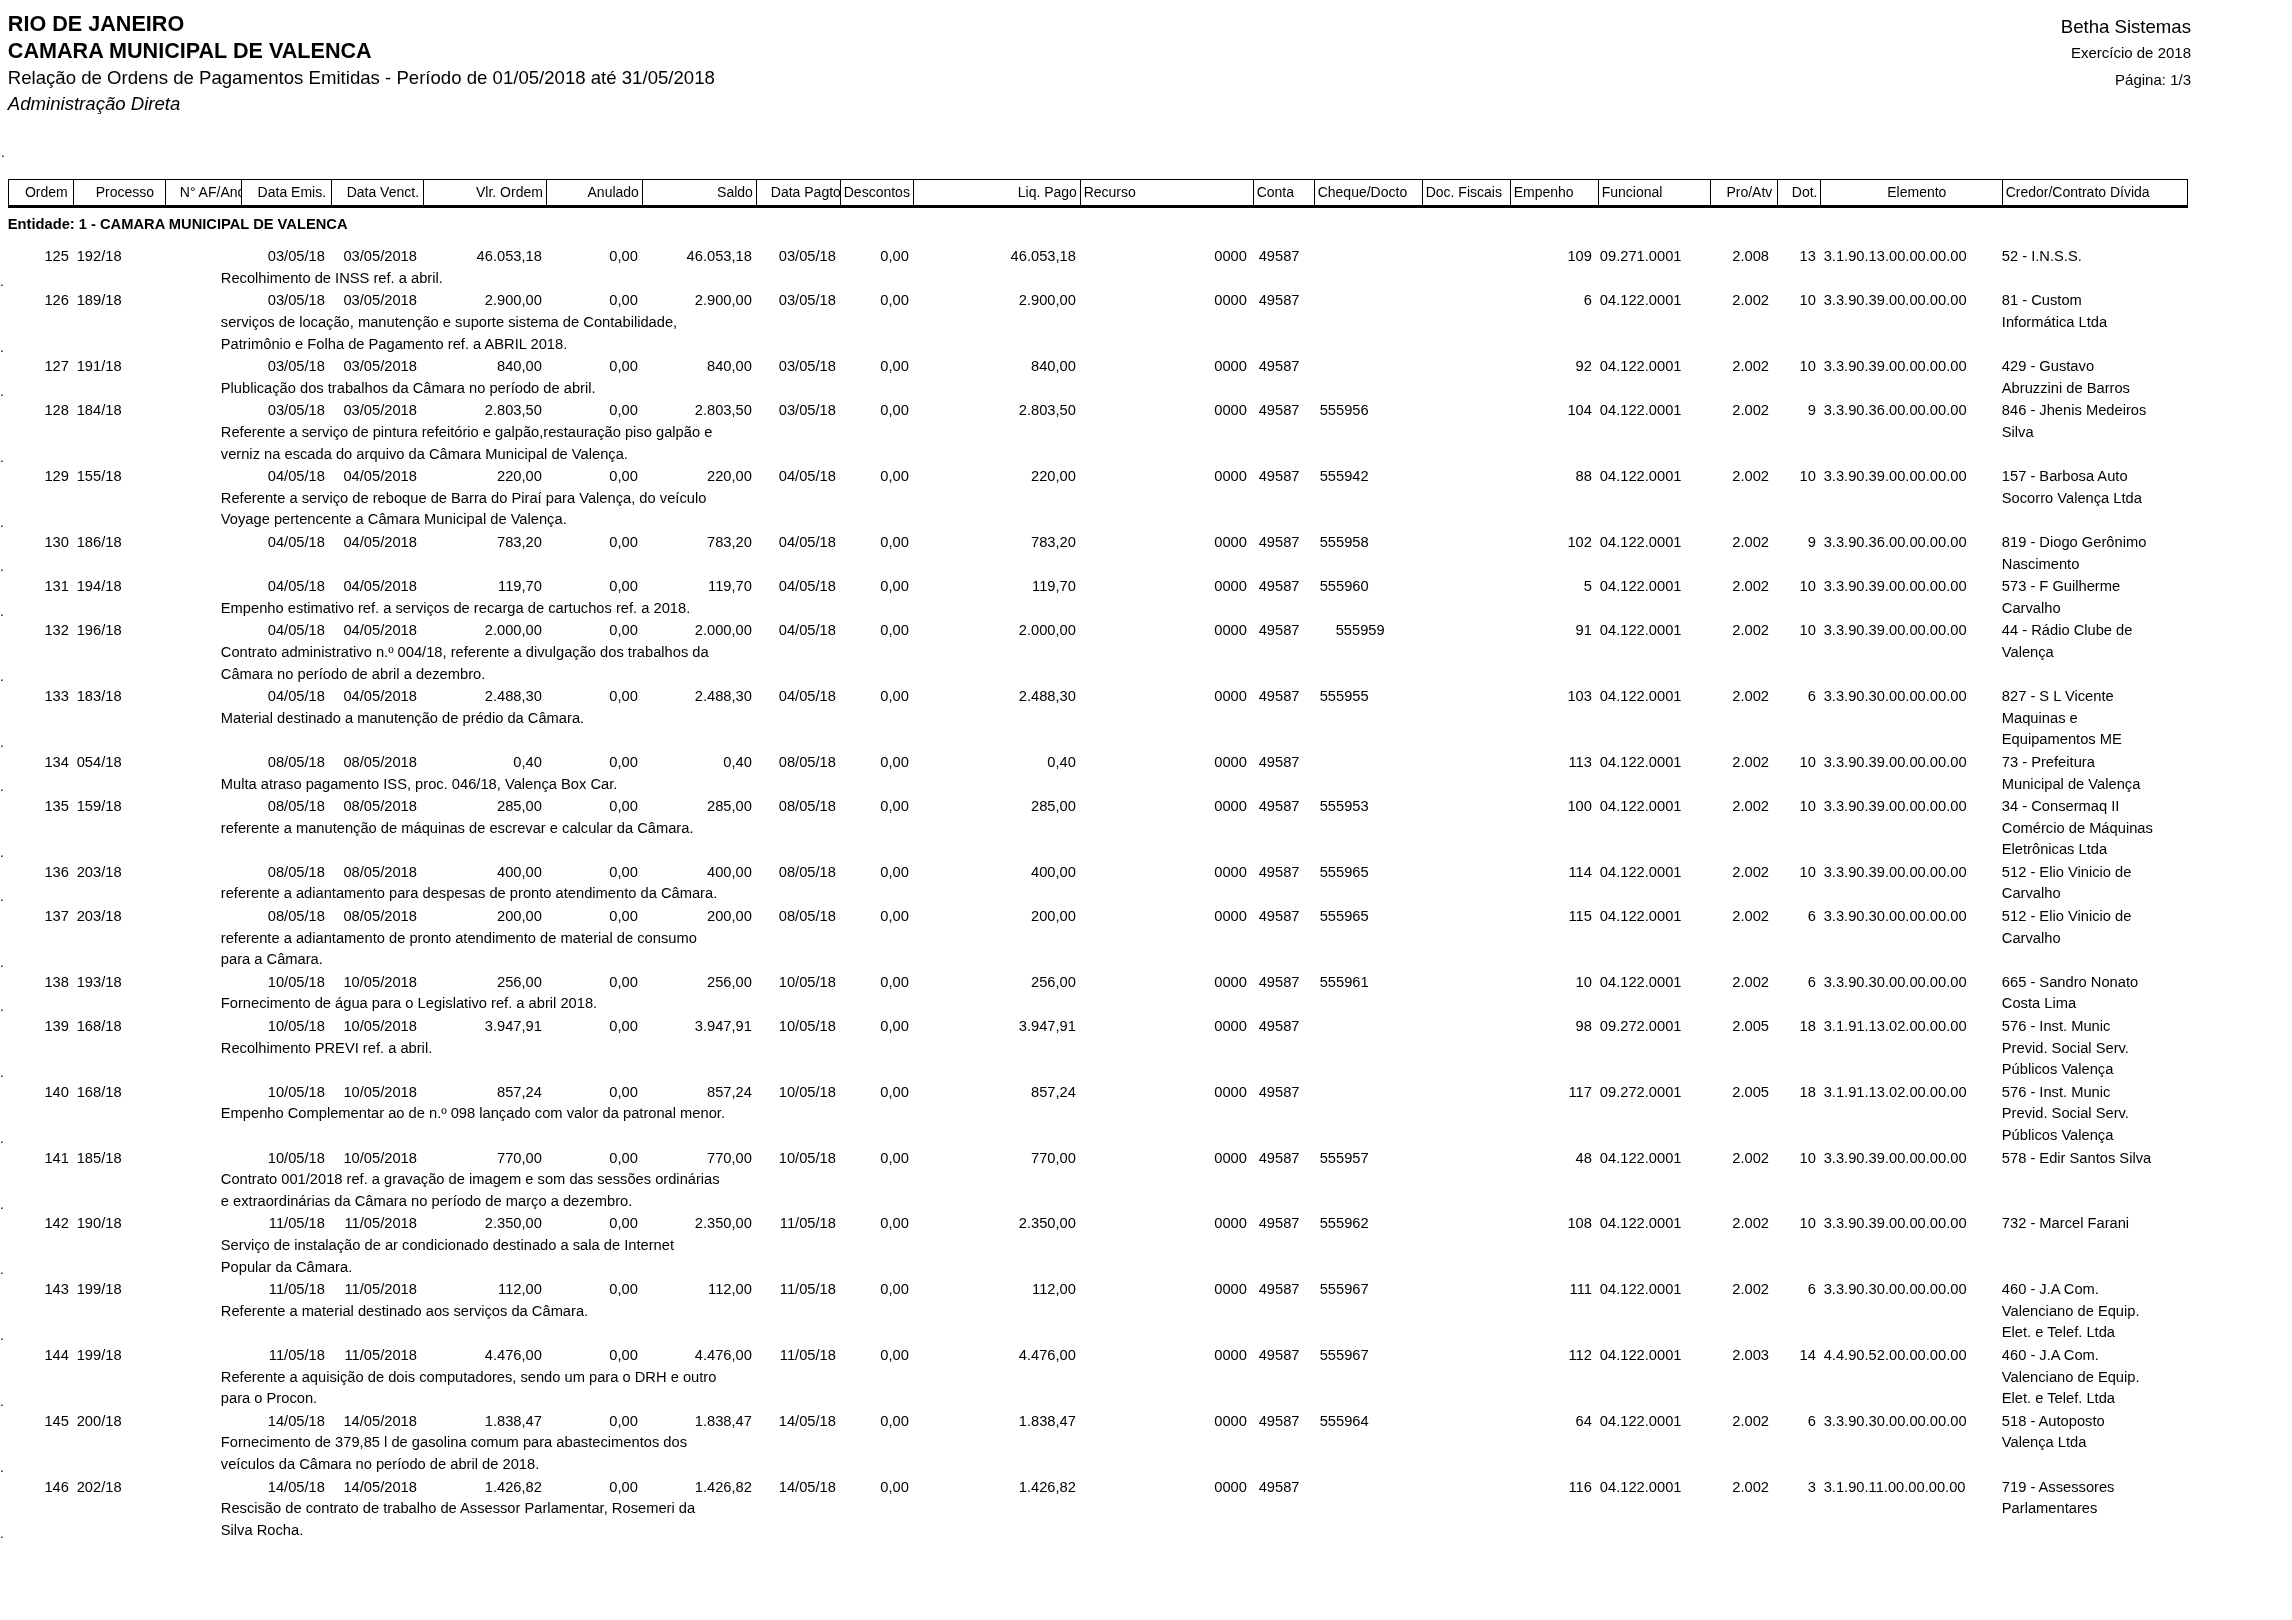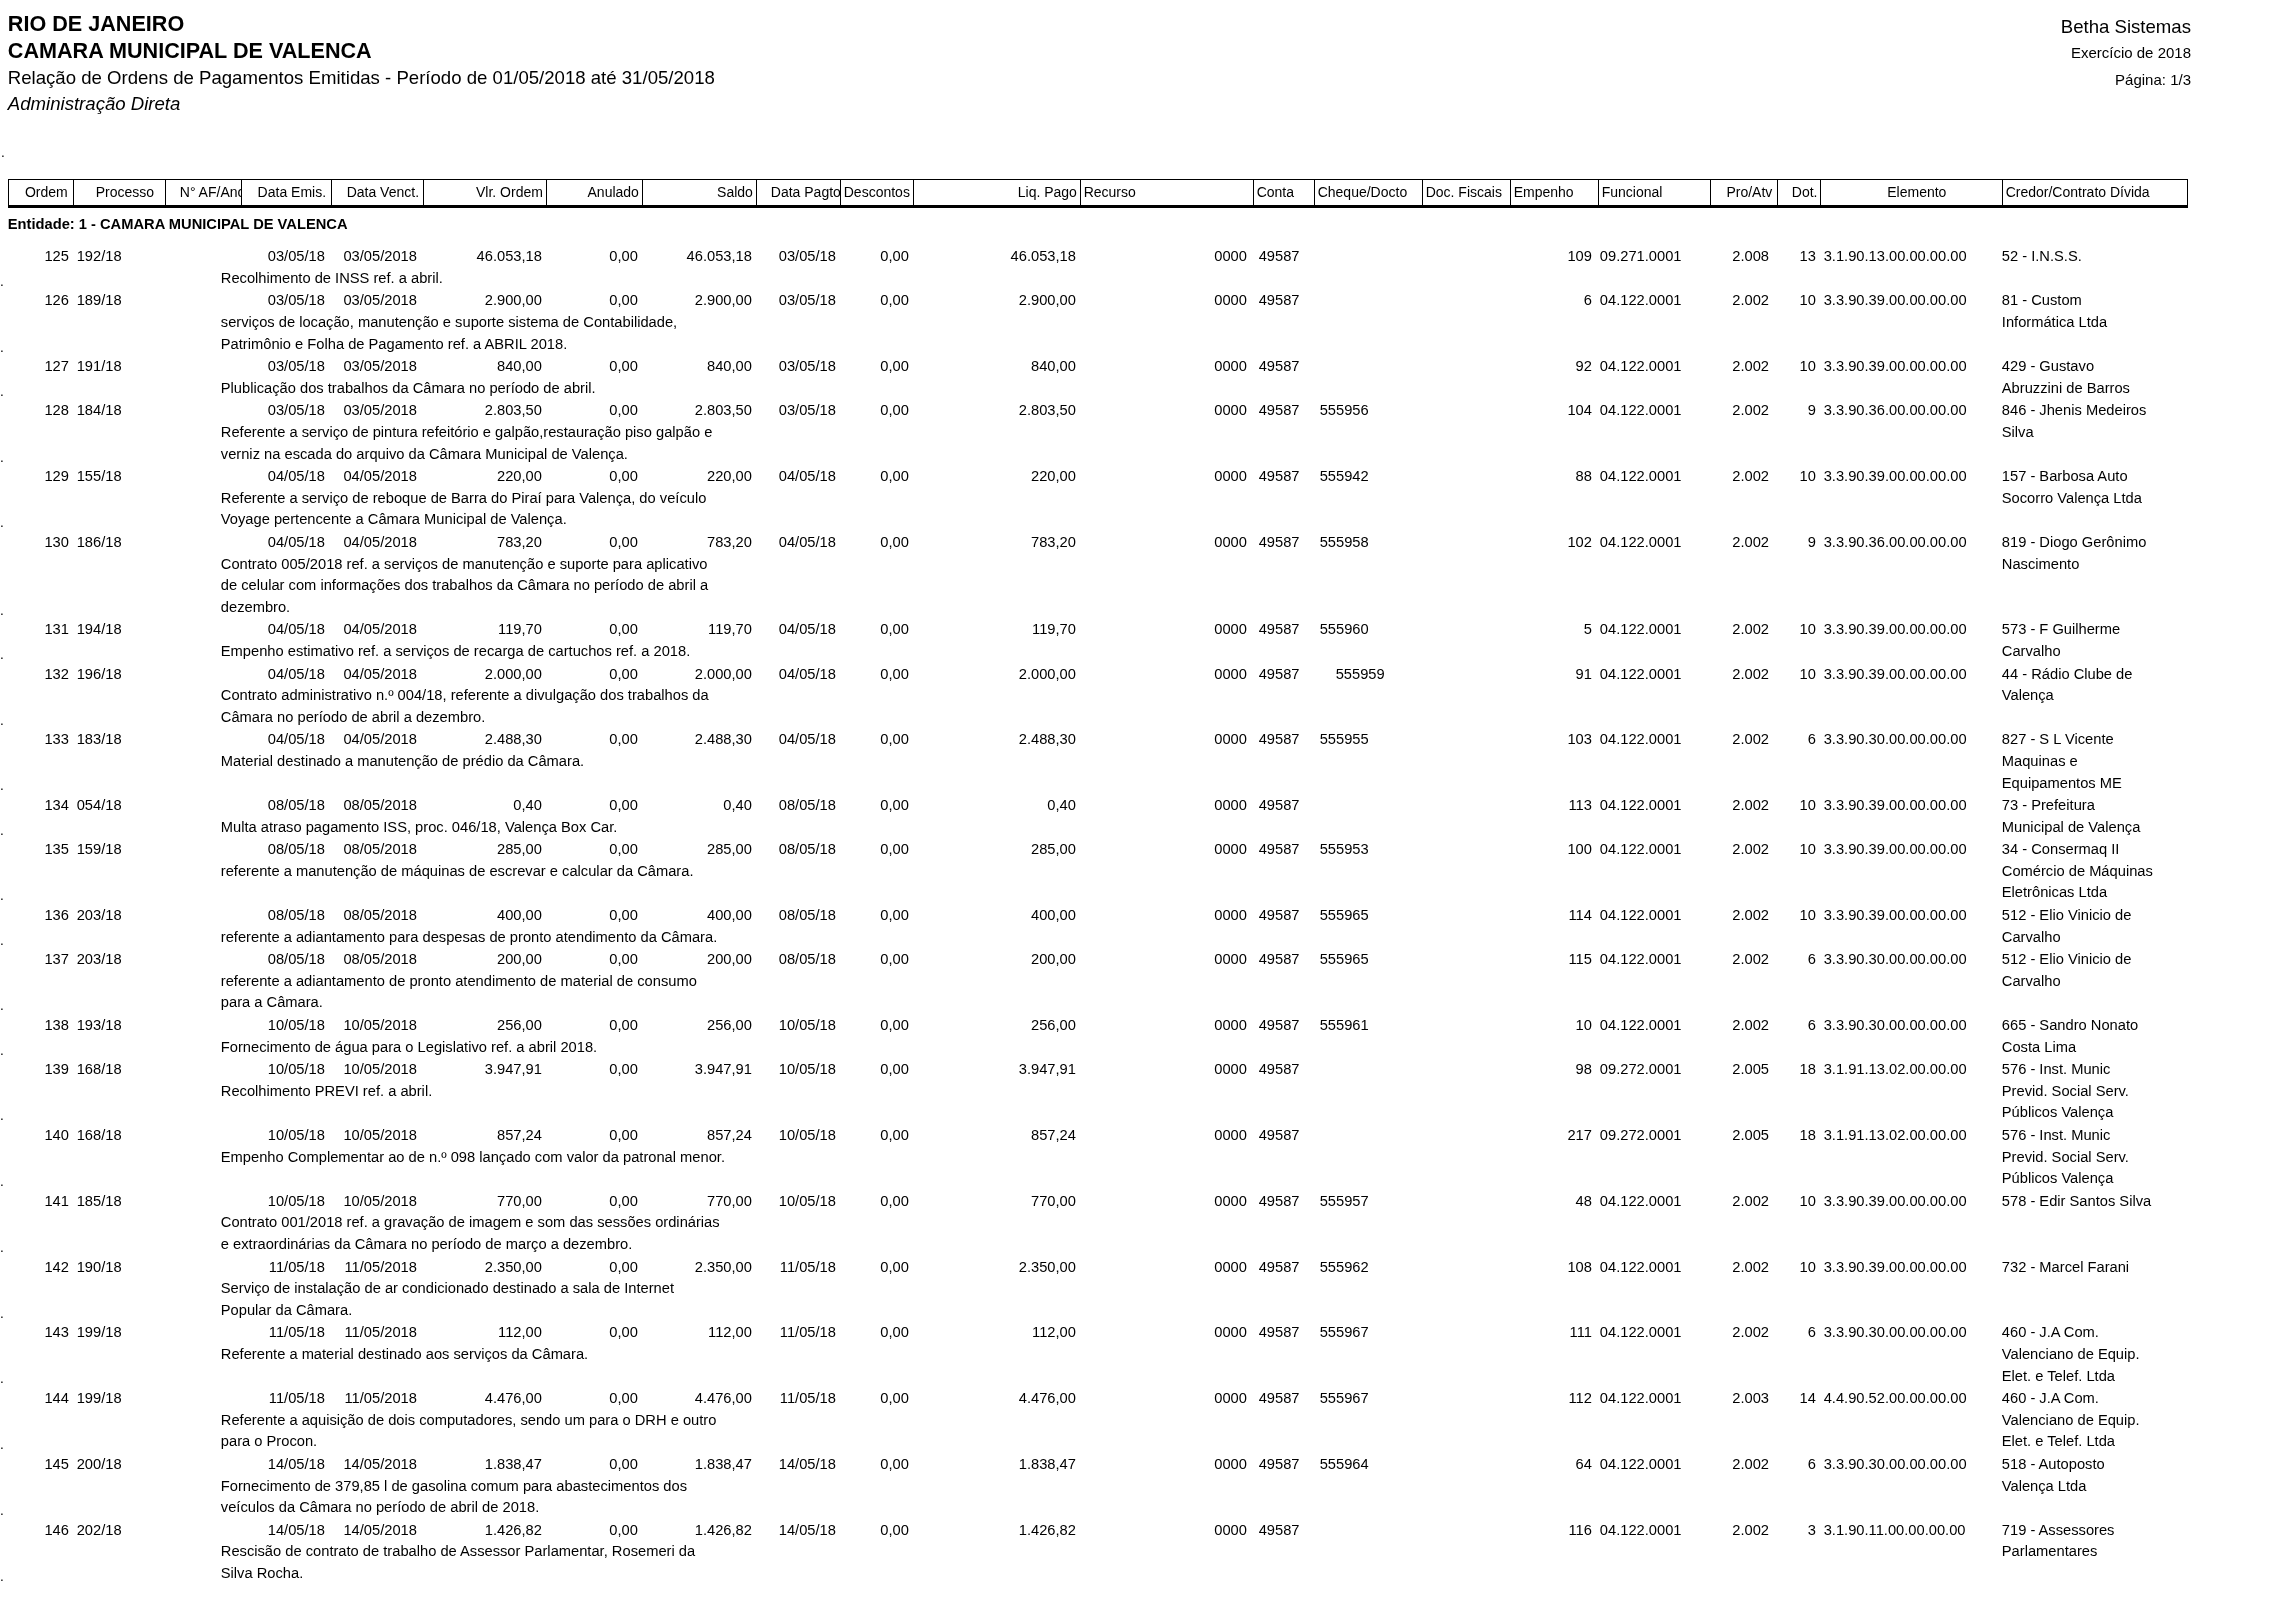--- a/index.html
+++ b/index.html
@@ -274,23 +274,20 @@
         <div class="cell al-l c-conta" style="grid-column: 13;">49587</div>
         <div class="cell al-l c-cheque" style="grid-column: 14;">555958</div>
         <div class="cell al-l" style="grid-column: 15;"></div>
         <div class="cell al-r c-empenho" style="grid-column: 16;">102</div>
         <div class="cell al-l c-funcional" style="grid-column: 17;">04.122.0001</div>
         <div class="cell al-r c-pro" style="grid-column: 18;">2.002</div>
         <div class="cell al-r c-dot" style="grid-column: 19;">9</div>
         <div class="cell al-l c-elemento" style="grid-column: 20;">3.3.90.36.00.00.00.00</div>
         <div class="credor">819 - Diogo Gerônimo
 Nascimento</div>
-        <div class="desc">Contrato 005/2018 ref. a serviços de manutenção e suporte para aplicativo
-de celular com informações dos trabalhos da Câmara no período de abril a
-dezembro.</div>
       </div>
       <div class="rec">
         <div class="cell al-r c-ordem" style="grid-column: 1;">131</div>
         <div class="cell al-l c-processo" style="grid-column: 2;">194/18</div>
         <div class="cell al-l" style="grid-column: 3;"></div>
         <div class="cell al-r c-emis" style="grid-column: 4;">04/05/18</div>
         <div class="cell al-r c-venct" style="grid-column: 5;">04/05/2018</div>
         <div class="cell al-r c-vlr" style="grid-column: 6;">119,70</div>
         <div class="cell al-r c-anulado" style="grid-column: 7;">0,00</div>
         <div class="cell al-r c-saldo" style="grid-column: 8;">119,70</div>
@@ -524,21 +521,21 @@
         <div class="cell al-r c-vlr" style="grid-column: 6;">857,24</div>
         <div class="cell al-r c-anulado" style="grid-column: 7;">0,00</div>
         <div class="cell al-r c-saldo" style="grid-column: 8;">857,24</div>
         <div class="cell al-r c-pagto" style="grid-column: 9;">10/05/18</div>
         <div class="cell al-r c-desconto" style="grid-column: 10;">0,00</div>
         <div class="cell al-r c-liq" style="grid-column: 11;">857,24</div>
         <div class="cell al-r c-recurso" style="grid-column: 12;">0000</div>
         <div class="cell al-l c-conta" style="grid-column: 13;">49587</div>
         <div class="cell al-l c-cheque" style="grid-column: 14;"></div>
         <div class="cell al-l" style="grid-column: 15;"></div>
-        <div class="cell al-r c-empenho" style="grid-column: 16;">217</div>
+        <div class="cell al-r c-empenho" style="grid-column: 16;">117</div>
         <div class="cell al-l c-funcional" style="grid-column: 17;">09.272.0001</div>
         <div class="cell al-r c-pro" style="grid-column: 18;">2.005</div>
         <div class="cell al-r c-dot" style="grid-column: 19;">18</div>
         <div class="cell al-l c-elemento" style="grid-column: 20;">3.1.91.13.02.00.00.00</div>
         <div class="credor">576 - Inst. Munic
 Previd. Social Serv.
 Públicos Valença</div>
         <div class="desc">Empenho Complementar ao de n.º 098 lançado com valor da patronal menor.</div>
       </div>
       <div class="rec">

